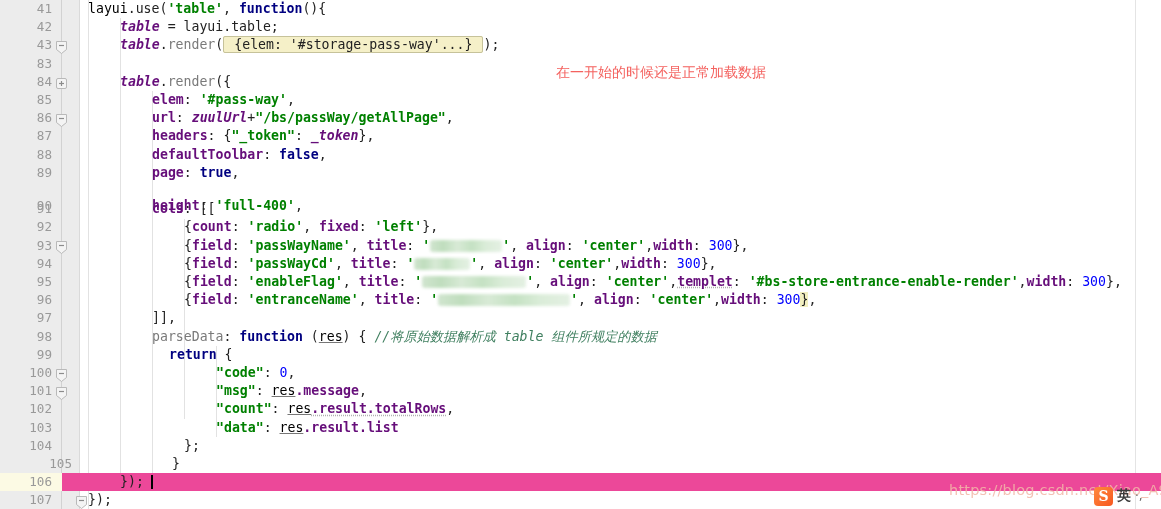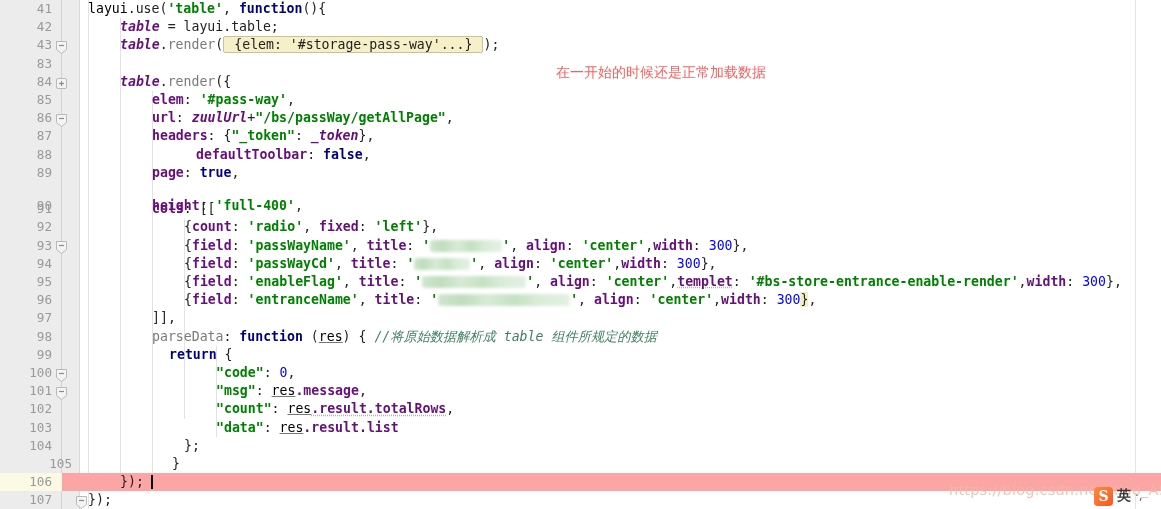--- a/index.html
+++ b/index.html
@@ -34,21 +34,21 @@
     width: 1px; height: 509px;
     background: #d2d2d2;
   }
 
   
   .row {
     position: absolute; left: 0;
     width: 1161px; height: 18.2px;
     white-space: pre;
   }
-  .row.current { background: #fca5a5; }
+  .row.current { background: #ec4899; }
   .row.current .ln { background: #fcfae4; }
 
   .ln {
     position: absolute; left: 0; top: 0;
     width: 62px; height: 18.2px;
     text-align: right;
     padding-right: 10px;
     box-sizing: border-box;
     color: #999999;
     font-size: 12.6px;
@@ -249,21 +249,21 @@
     <span class="code" style="left:152px;"><span class="prop">url</span><span class="punc">: </span><span class="var">zuulUrl</span><span class="punc">+</span><span class="str">"/bs/passWay/getAllPage"</span><span class="punc">,</span></span>
   </div>
 
   <div class="row" style="top:127.4px;">
     <span class="ln">87</span>
     <span class="code" style="left:152px;"><span class="prop">headers</span><span class="punc">: {</span><span class="str">"_token"</span><span class="punc">: </span><span class="var">_token</span><span class="punc">},</span></span>
   </div>
 
   <div class="row" style="top:145.6px;">
     <span class="ln">88</span>
-    <span class="code" style="left:152px;margin-left:44px;"><span class="prop">defaultToolbar</span><span class="punc">: </span><span class="kw">false</span><span class="punc">,</span></span>
+    <span class="code" style="left:152px;"><span class="prop">defaultToolbar</span><span class="punc">: </span><span class="kw">false</span><span class="punc">,</span></span>
   </div>
 
   <div class="row" style="top:163.8px;">
     <span class="ln">89</span>
     <span class="code" style="left:152px;"><span class="prop">page</span><span class="punc">: </span><span class="kw">true</span><span class="punc">,</span></span>
   </div>
 
   <div class="row" style="top:169px;margin-top:28px;">
     <span class="ln">90</span>
     <span class="code" style="left:152px;"><span class="prop">height</span><span class="punc">: </span><span class="str">'full-400'</span><span class="punc">,</span></span>

